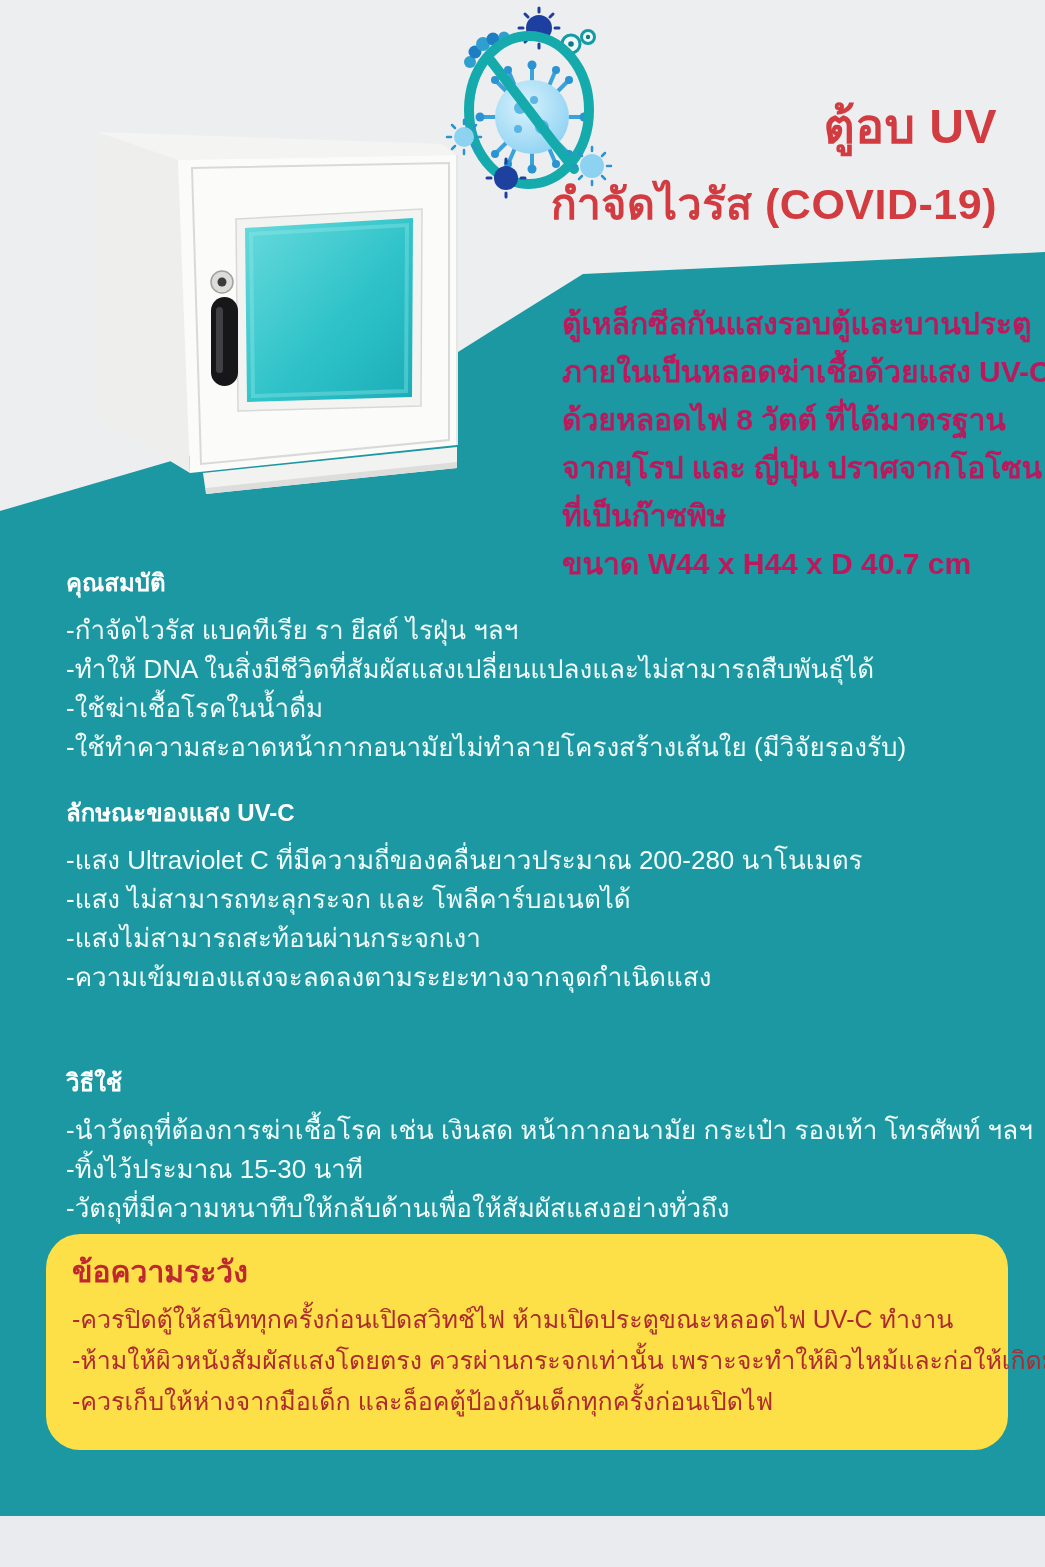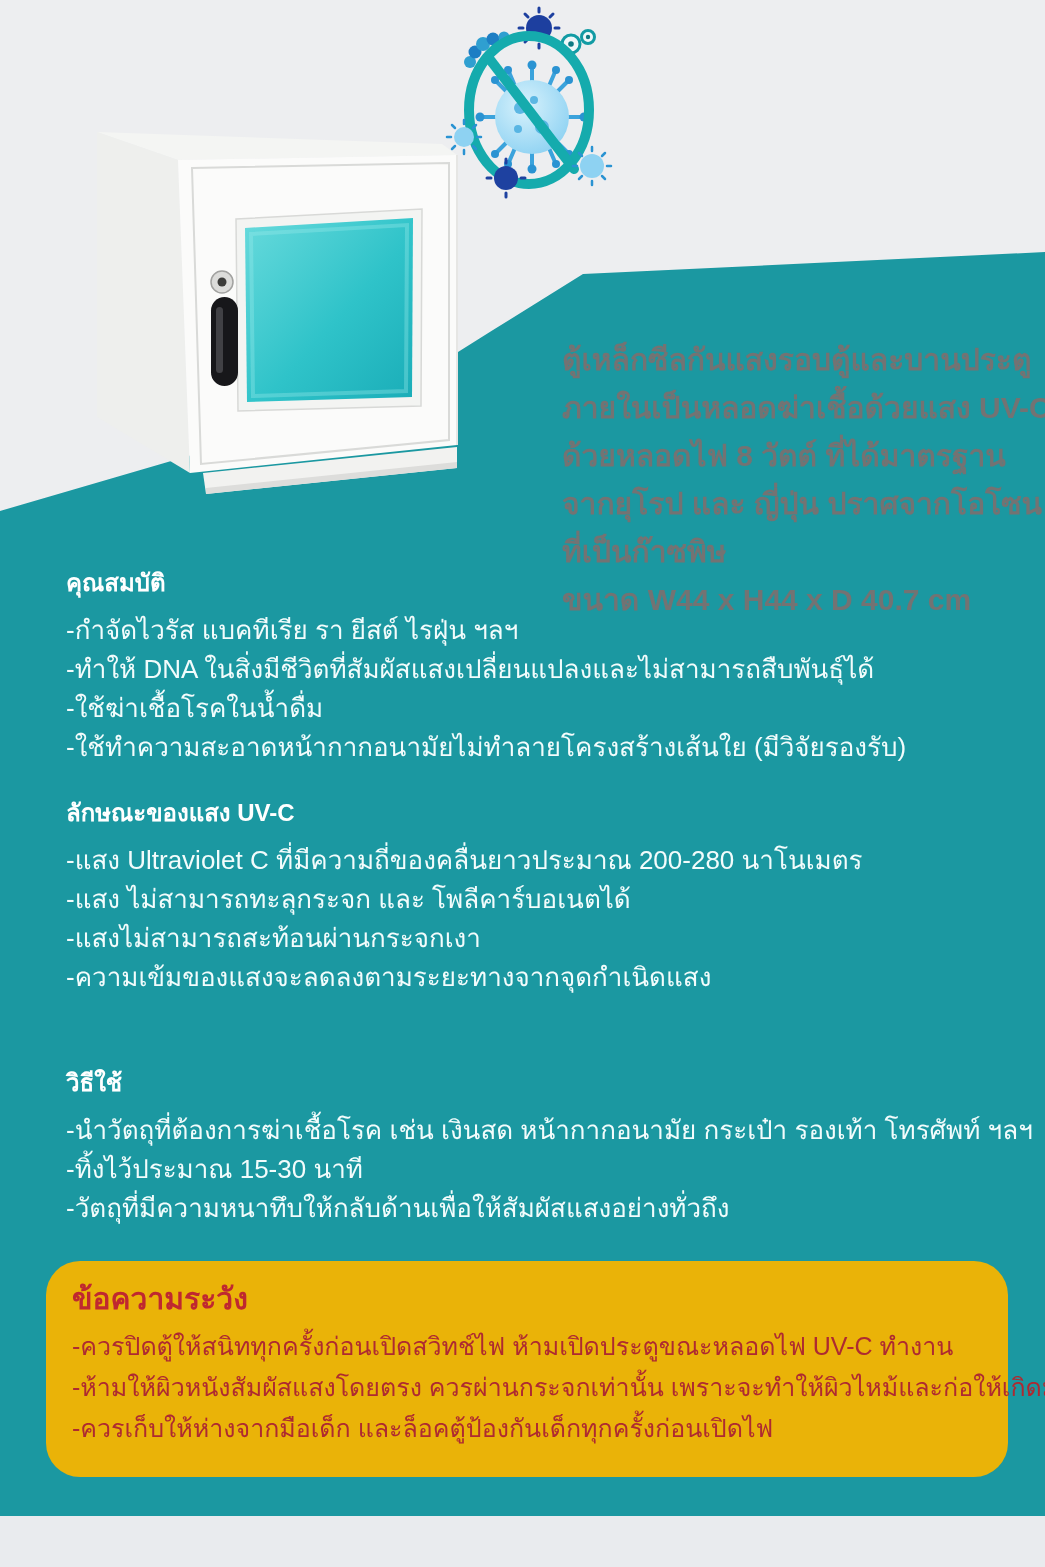--- a/index.html
+++ b/index.html
@@ -24,37 +24,37 @@
   
   .title-block{
     position:absolute;top:98px;right:48px;text-align:right;
     color:#d23c40;font-weight:700;
   }
   .title-line1{font-size:48px;line-height:58px;letter-spacing:.5px;}
   .title-line2{font-size:43px;line-height:52px;margin-top:22px;letter-spacing:.5px;}
   
   .desc-panel{
     position:absolute;left:562px;top:300px;width:470px;
-    color:#737373;font-size:30px;line-height:48px;font-weight:700;margin-top:36px;
+    color:#be185d;font-size:30px;line-height:48px;font-weight:700;
   }
   .desc-line{white-space:nowrap;}
   
   .section{position:absolute;left:66px;width:960px;color:#f2fcfc;}
   .section-heading{font-size:24px;font-weight:700;color:#ffffff;line-height:38px;}
   .bullets{margin-top:9px;font-size:26px;line-height:39px;font-weight:400;}
   .bullet{white-space:nowrap;}
   .bullet.indent{padding-left:14px;}
   .section--features{top:564px;}
   .section--light{top:794px;}
   .section--usage{top:1064px;}
   
   .warning-card{
     position:absolute;left:46px;top:1234px;width:962px;height:216px;
-    background:#eab308;border-radius:34px;
-    box-sizing:border-box;padding:20px 24px 0 26px;margin-top:27px;
+    background:#fde047;border-radius:34px;
+    box-sizing:border-box;padding:20px 24px 0 26px;
   }
   .warning-heading{font-size:30px;font-weight:700;color:#bf2830;line-height:36px;}
   .warning-bullets{margin-top:9px;font-size:25px;line-height:41px;color:#ae2a31;font-weight:400;}
   
   .cabinet-wrap{position:absolute;left:55px;top:95px;width:530px;height:490px;}
   .virus-wrap{position:absolute;left:440px;top:0px;width:220px;height:205px;}
 </style>
 </head>
 <body>
 
@@ -196,20 +196,24 @@
       <g stroke="#1e41a0" stroke-width="3" stroke-linecap="round">
         <circle cx="66" cy="178" r="12" fill="#1e41a0" stroke="none"></circle>
         <line x1="66" y1="163" x2="66" y2="159"></line>
           <line x1="66" y1="193" x2="66" y2="197"></line>
         <line x1="51" y1="178" x2="47" y2="178"></line>
           <line x1="81" y1="178" x2="85" y2="178"></line>
       </g>
     </svg>
   </div>
 
+  <div class="title-block">
+    <div class="title-line1">ตู้อบ UV</div>
+    <div class="title-line2">กำจัดไวรัส (COVID-19)</div>
+  </div>
 
   <div class="desc-panel">
     <div class="desc-line">ตู้เหล็กซีลกันแสงรอบตู้และบานประตู</div>
     <div class="desc-line">ภายในเป็นหลอดฆ่าเชื้อด้วยแสง UV-C</div>
     <div class="desc-line">ด้วยหลอดไฟ 8 วัตต์ ที่ได้มาตรฐาน</div>
     <div class="desc-line">จากยุโรป และ ญี่ปุ่น ปราศจากโอโซน</div>
     <div class="desc-line">ที่เป็นก๊าซพิษ</div>
     <div class="desc-line">ขนาด W44 x H44 x D 40.7 cm</div>
   </div>
 

